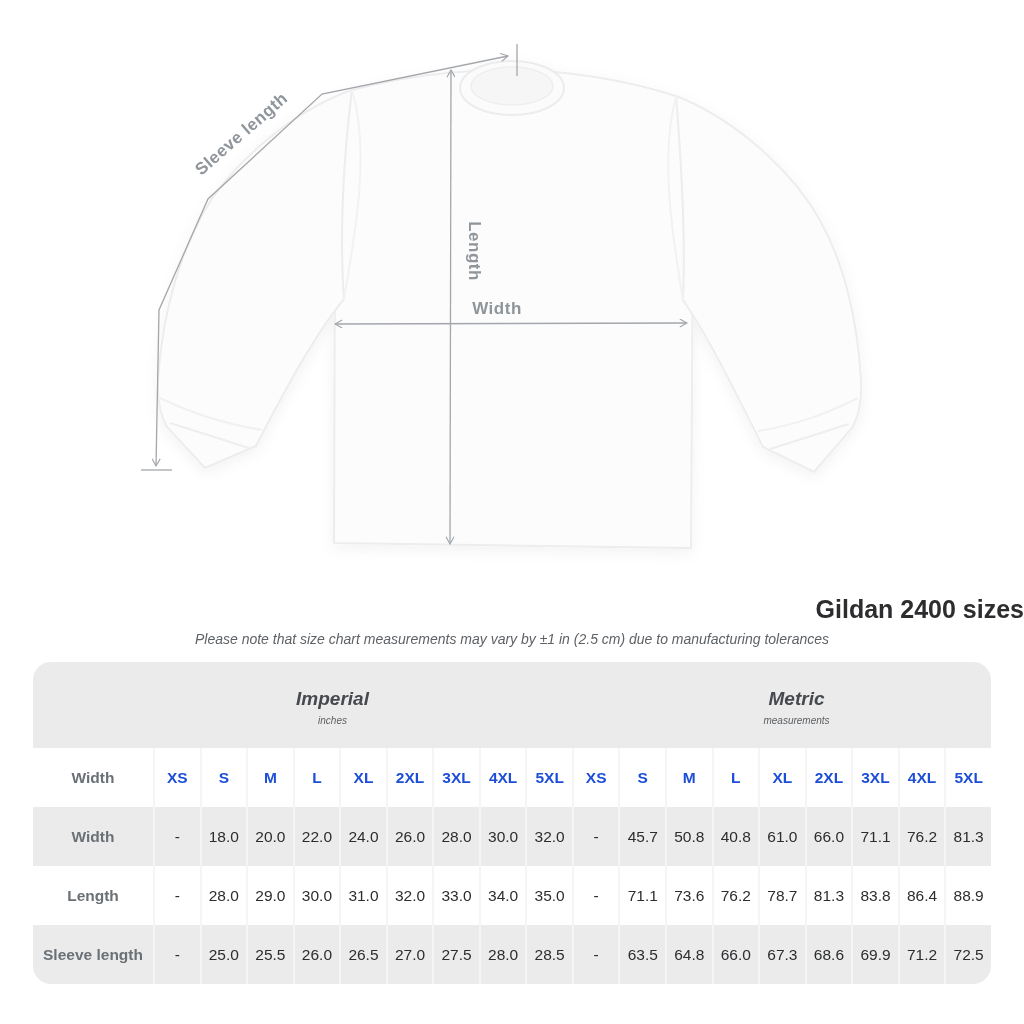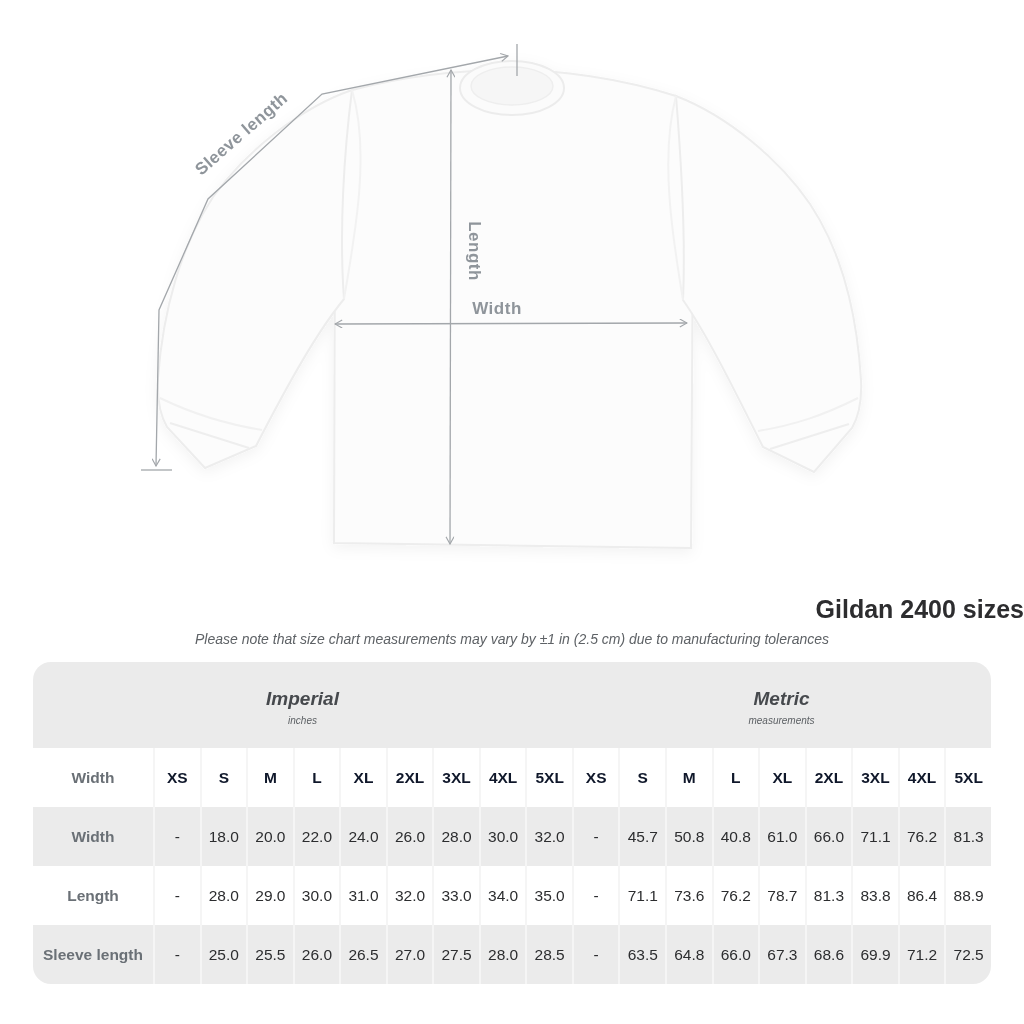--- a/index.html
+++ b/index.html
@@ -55,21 +55,21 @@
     height: 86px;
   }
   .unit-group {
     display: flex;
     flex-direction: column;
     align-items: center;
     justify-content: center;
     gap: 5px;
     padding-top: 3px;
   }
-  .unit-left  { width: calc(120px + (100% - 120px) / 2); }
+  .unit-left  { width: calc(120px + (100% - 120px) / 2); padding-left: 30px; }
   .unit-right { flex: 1; }
   .unit-title {
     font-size: 19px;
     font-weight: bold;
     font-style: italic;
     color: #46494d;
   }
   .unit-sub {
     font-size: 10px;
     font-style: italic;
@@ -84,21 +84,21 @@
   table.measurements th,
   table.measurements td {
     height: 59px;
     padding: 0;
     text-align: center;
     vertical-align: middle;
     font-size: 15.5px;
   }
   table.measurements th {
     font-weight: bold;
-    color: #0f172a;
+    color: #1d4ed8;
   }
   table.measurements th:first-child,
   table.measurements td:first-child {
     width: 120px;
     font-weight: bold;
     color: #6a7076;
   }
   table.measurements td { color: #2c2d2f; }
   table.measurements th:not(:first-child),
   table.measurements td:not(:first-child) {

